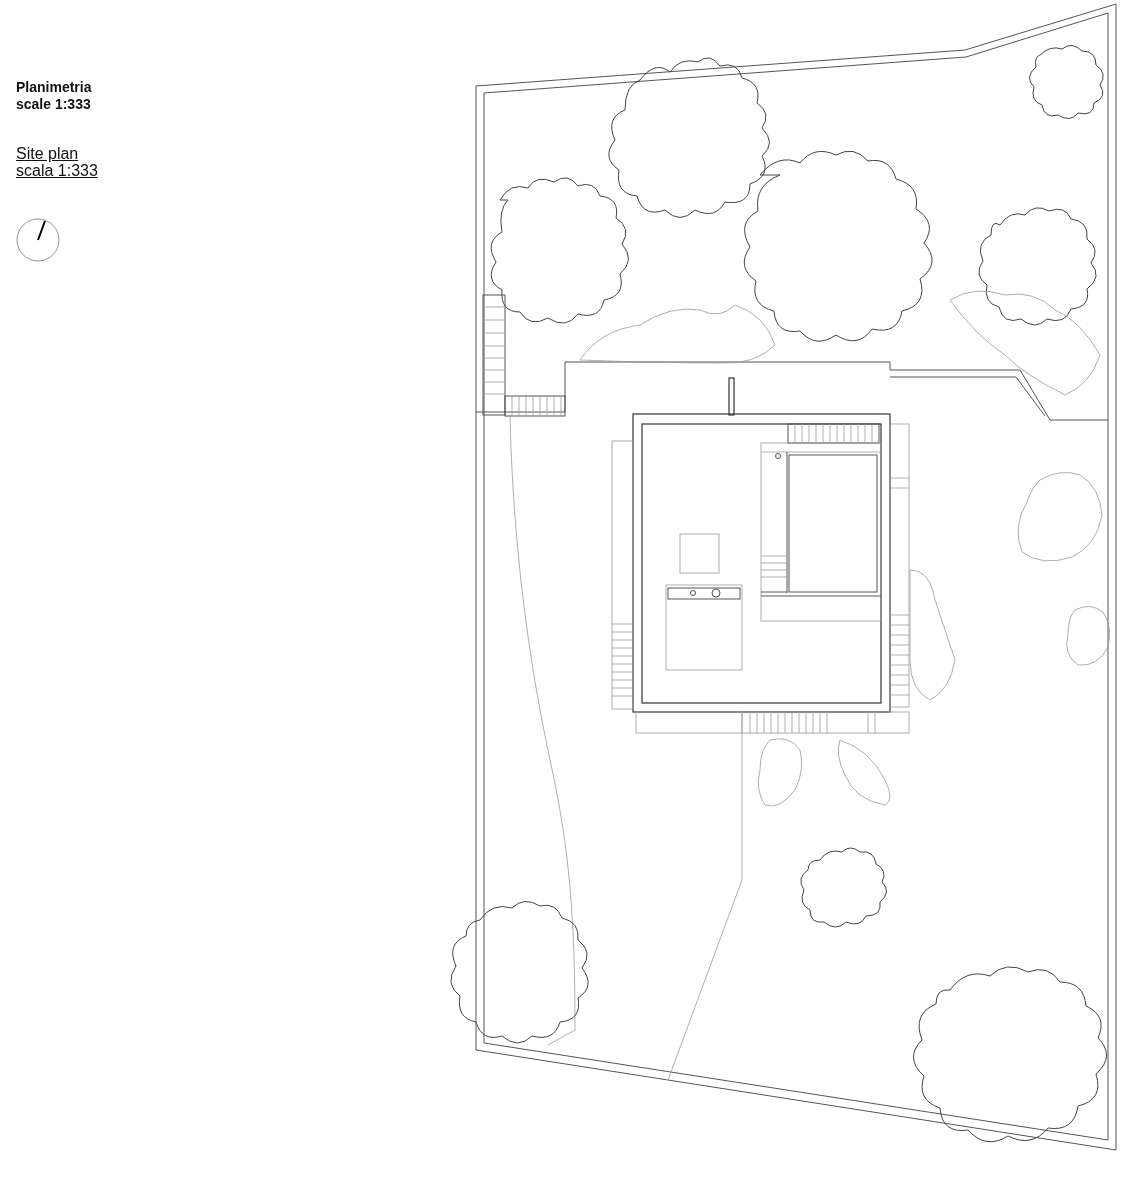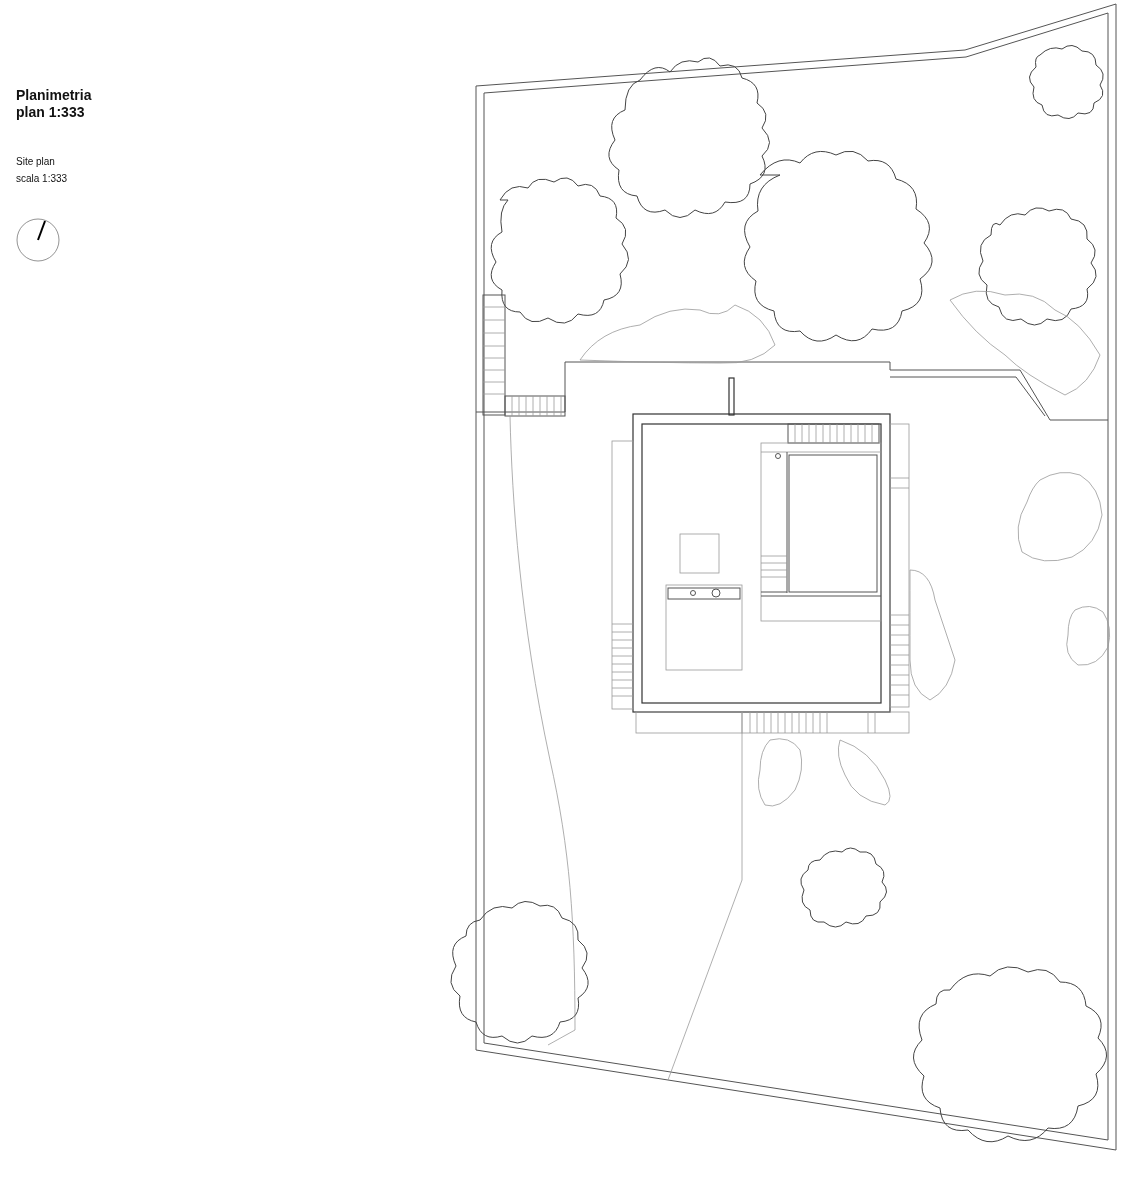--- a/index.html
+++ b/index.html
@@ -1,34 +1,34 @@
 <!DOCTYPE html>
 <html><head>
 <meta charset="utf-8">
 <style>
   html,body{margin:0;padding:0;background:#ffffff;}
   body{width:1135px;height:1200px;position:relative;overflow:hidden;font-family:"Liberation Sans",sans-serif;color:#111;}
-  .legend{position:absolute;left:16px;top:87px;}
+  .legend{position:absolute;left:16px;top:79px;}
   .title-it{font-weight:bold;font-size:14px;line-height:17px;margin:0;}
-  .title-en{font-size:10px;line-height:17px;margin:32px 0 0 0;}
+  .title-en{font-size:16px;line-height:17px;margin:32px 0 0 0;text-decoration:underline;}
   .north{position:absolute;left:16px;top:217px;width:46px;height:46px;}
   svg.plan{position:absolute;left:0;top:0;}
   .ln{fill:none;stroke:#555;stroke-width:1;}
   .ln2{fill:none;stroke:#333;stroke-width:1.2;}
   .lt{fill:none;stroke:#9a9a9a;stroke-width:0.8;}
   .tree{fill:none;stroke:#444;stroke-width:1;}
   .shrub{fill:none;stroke:#999;stroke-width:0.8;}
 </style>
 </head>
 <body>
 
 <div class="legend">
   <p class="title-it">
     <span>Planimetria</span><br>
-    <span>plan 1:333</span>
+    <span>scale 1:333</span>
   </p>
   <p class="title-en">
     <span>Site plan</span><br>
     <span>scala 1:333</span>
   </p>
 </div>
 
 <svg class="north" viewBox="0 0 46 46">
   <circle cx="22" cy="23" r="21" fill="none" stroke="#777" stroke-width="0.8"></circle>
   <line x1="22" y1="23" x2="29" y2="4" stroke="#000" stroke-width="2"></line>

